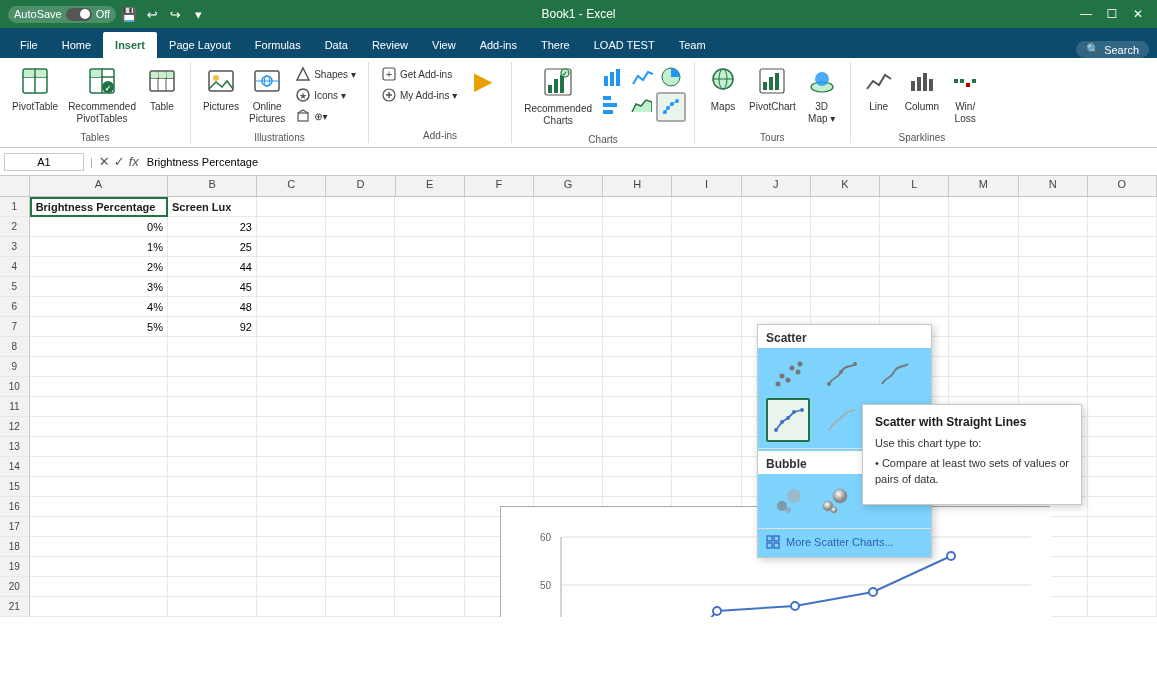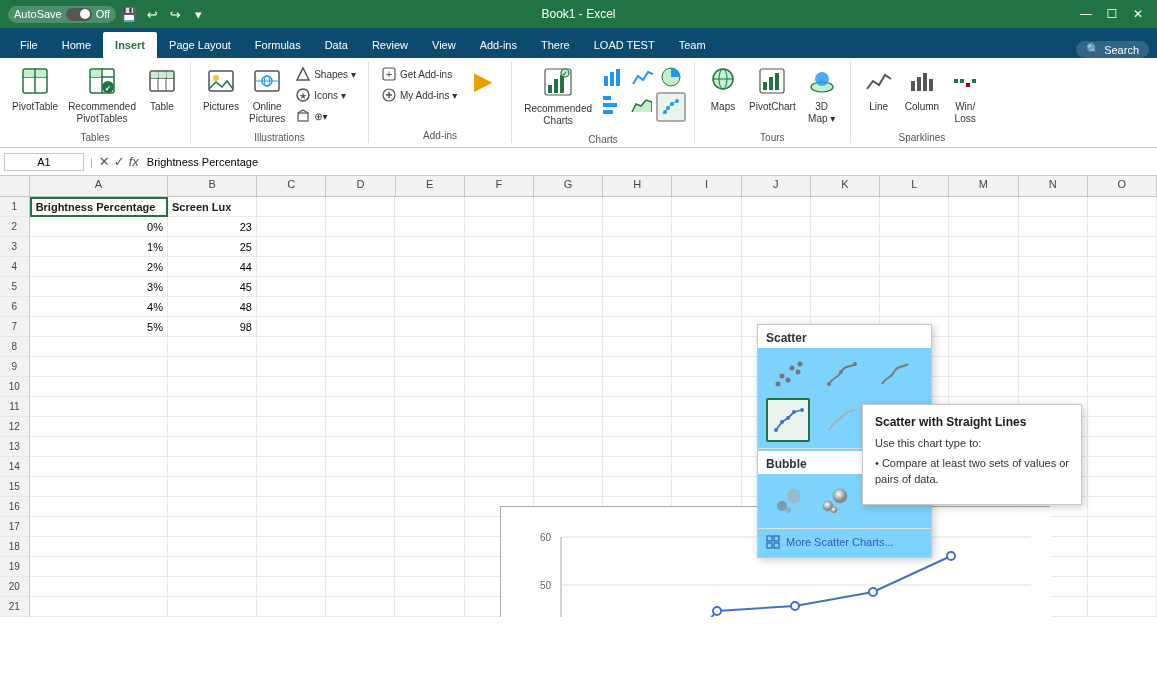--- a/index.html
+++ b/index.html
@@ -718,21 +718,21 @@
       <div class="cell col-rest"></div>
       <div class="cell col-rest"></div>
       <div class="cell col-rest"></div>
       <div class="cell col-rest"></div>
       <div class="cell col-rest"></div>
     </div>
 
     <div class="sheet-row">
       <div class="row-num">7</div>
       <div class="cell col-a right">5%</div>
-      <div class="cell col-b right">98</div>
+      <div class="cell col-b right">92</div>
       <div class="cell col-c"></div>
       <div class="cell col-d"></div>
       <div class="cell col-e"></div>
       <div class="cell col-f"></div>
       <div class="cell col-g"></div>
       <div class="cell col-h"></div>
       <div class="cell col-i"></div>
       <div class="cell col-rest"></div>
       <div class="cell col-rest"></div>
       <div class="cell col-rest"></div>

